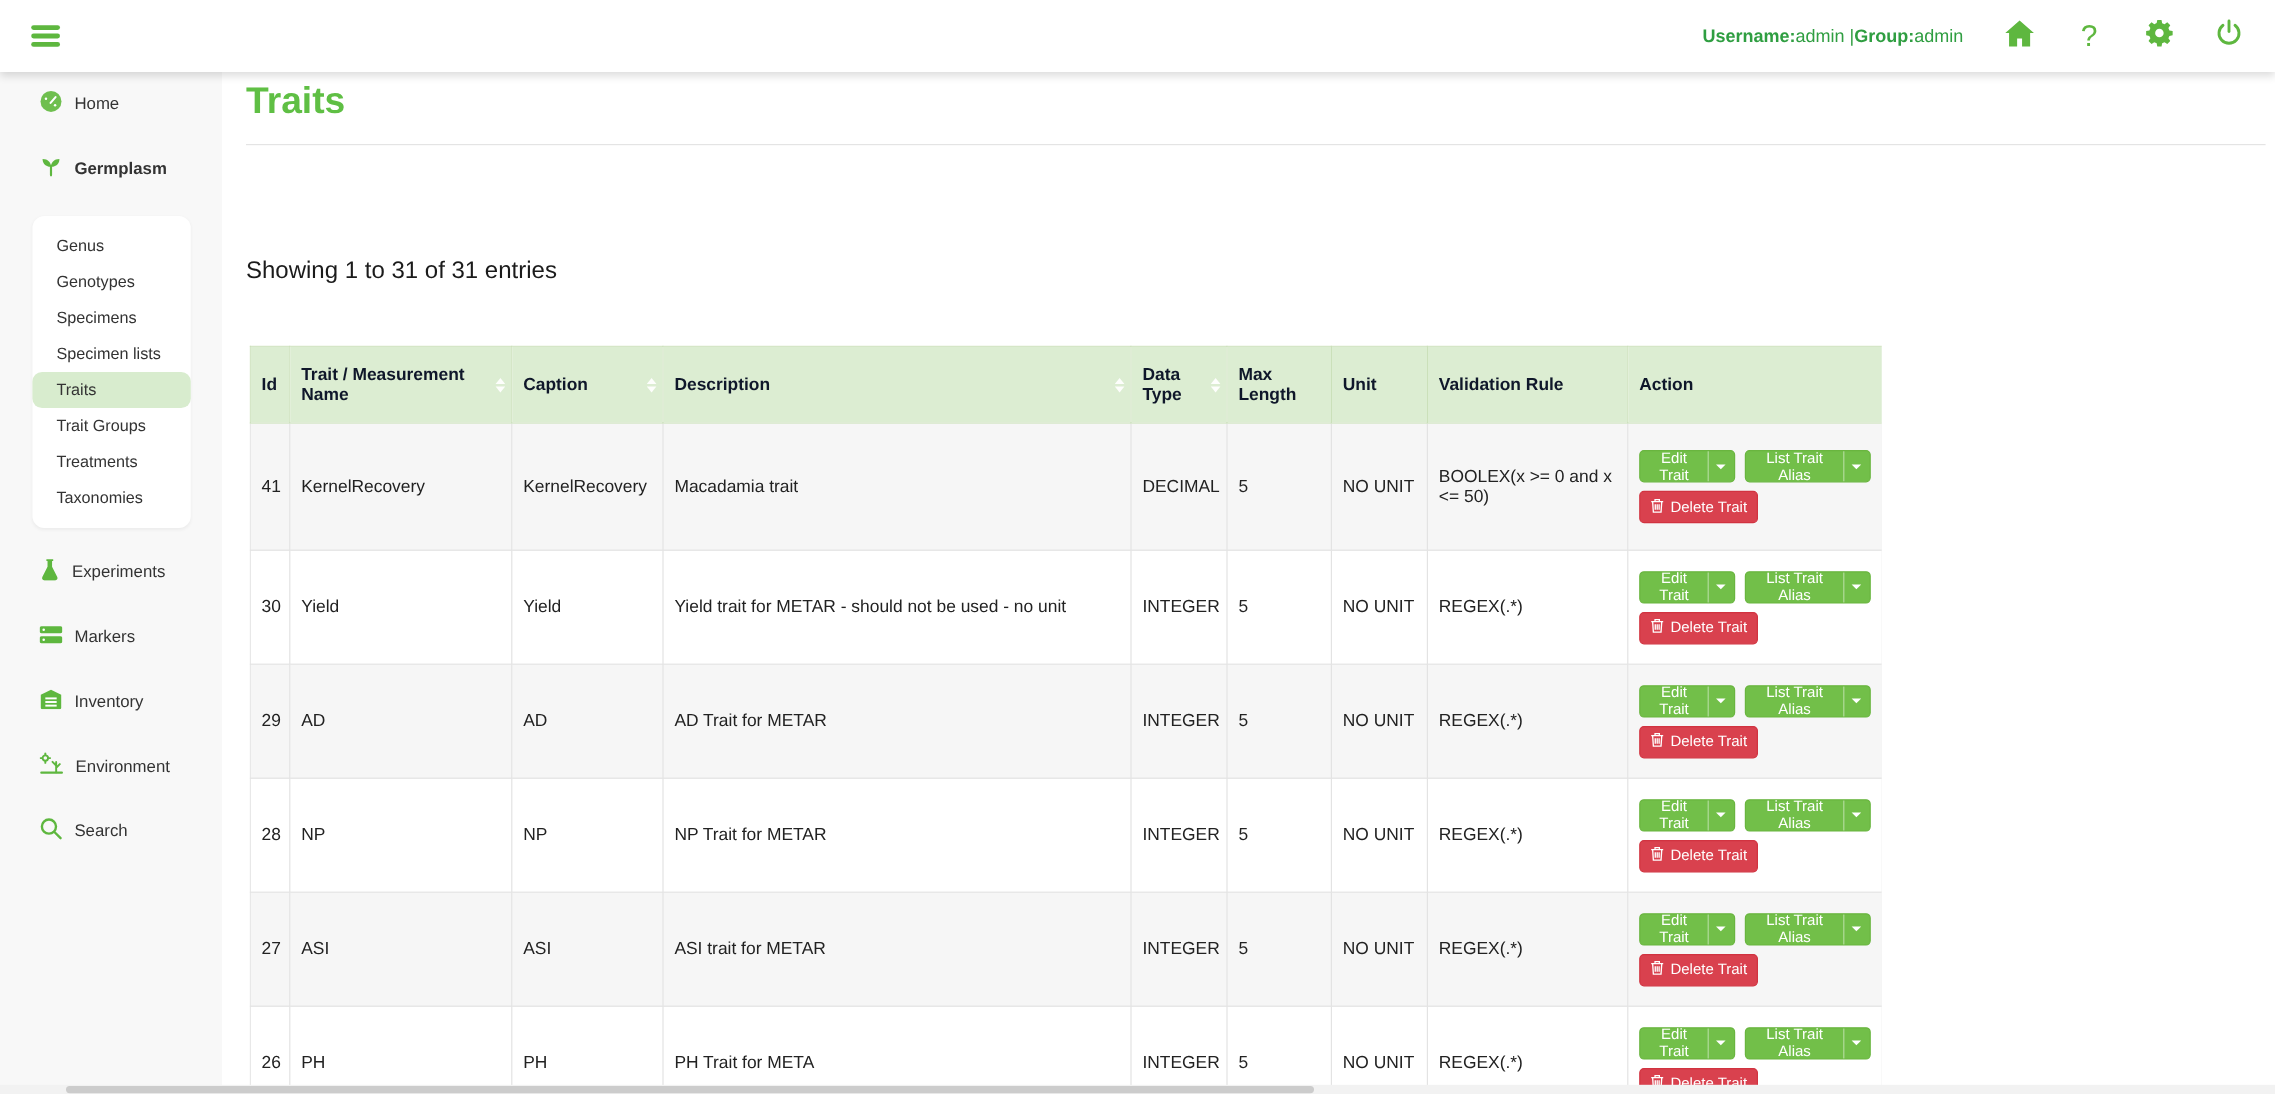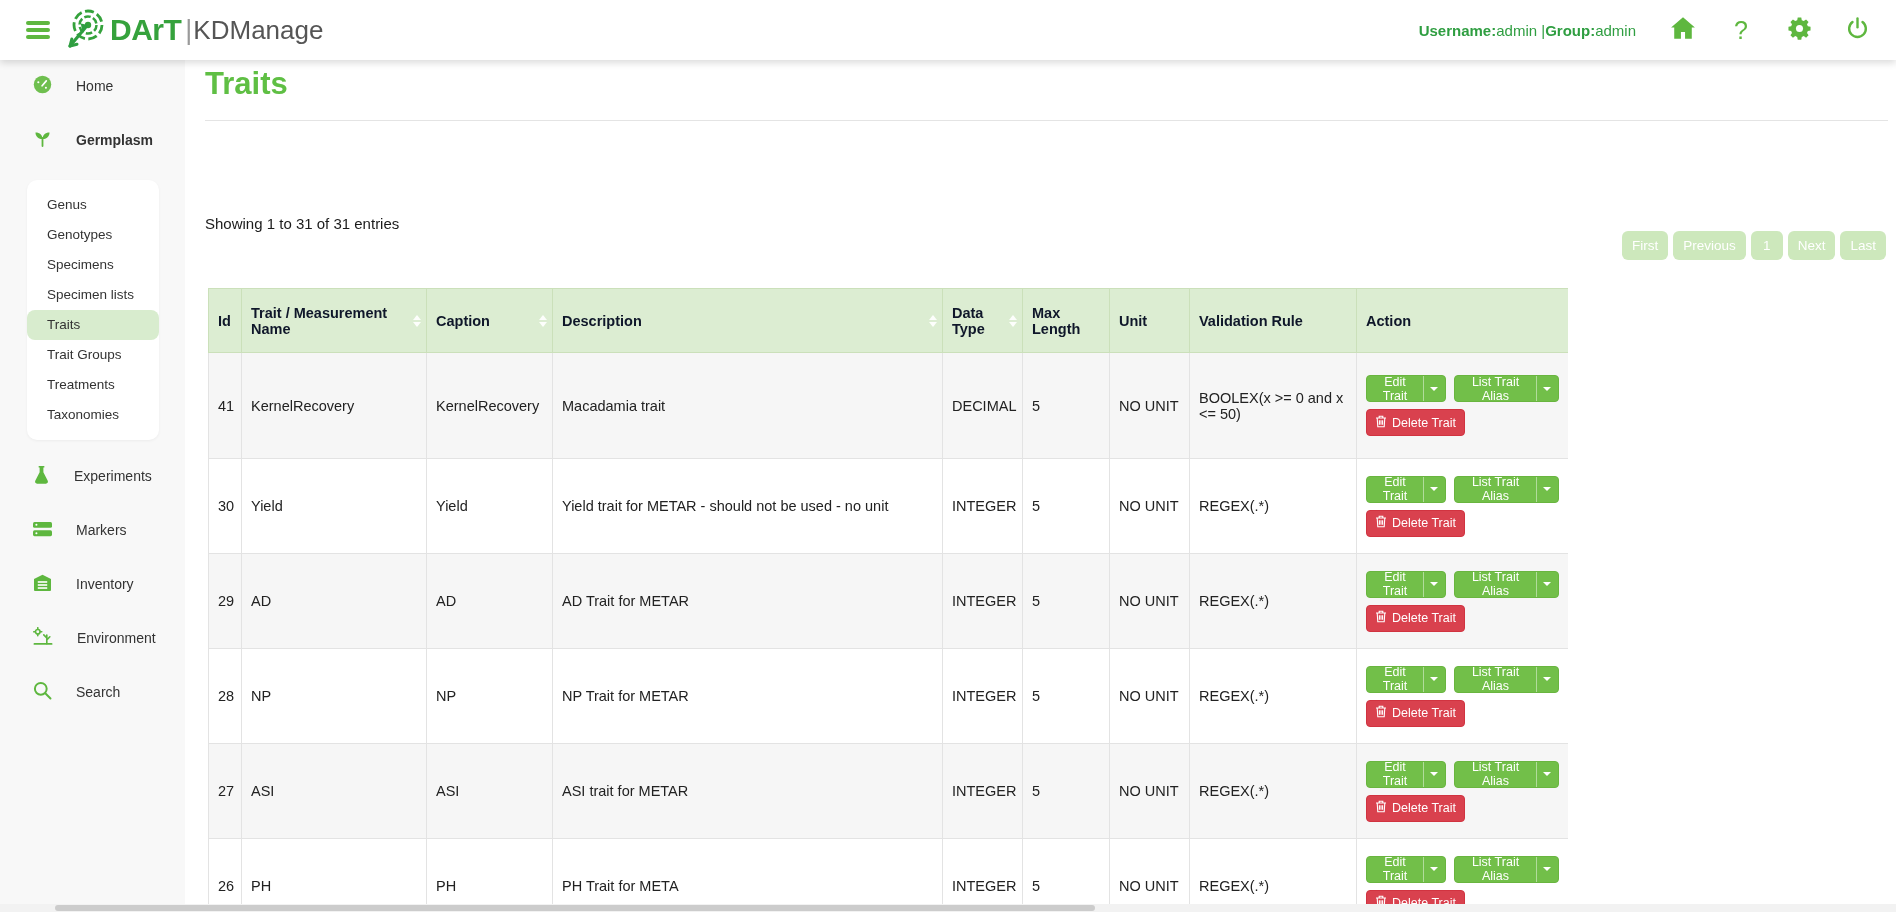--- a/index.html
+++ b/index.html
@@ -18,42 +18,42 @@
   .brand-sep  { font-size:27px; font-weight:300; color:#9a9a9a; margin:0 1px 0 4px; }
   .brand-suffix { font-size:26px; font-weight:400; color:#555; }
   .user-info { margin-left:auto; font-size:15px; color:#2f9e41; white-space:nowrap; }
   .user-info b { font-weight:700; }
   .header-icons { display:flex; align-items:center; margin:0 26px 0 34px; gap:32px; }
   .hicon { width:26px; height:26px; display:flex; align-items:center; justify-content:center; cursor:pointer; }
   .q-mark { font-size:25px; color:#5eb73f; font-weight:400; }
 
   
   .sidebar { position:absolute; top:60px; left:0; width:185px; bottom:0; background:#f8f8f8; z-index:10; }
-  .nav-item { display:flex; align-items:center; gap:24px; height:28px; margin-left:33px;
+  .nav-item { display:flex; align-items:center; gap:10px; height:28px; margin-left:33px;
               font-size:14px; color:#333; cursor:pointer; }
   .nav-item.bold { font-weight:700; }
   .nav-home { margin-top:12px; }
   .nav-germplasm { margin-top:26px; }
   .submenu-card { margin:26px 0 0 27px; width:132px; background:#fff; border-radius:10px;
                   padding:10px 0; box-shadow:0 1px 3px rgba(0,0,0,0.05); }
   .submenu-item { height:30px; line-height:30px; padding-left:20px; font-size:13.5px;
                   font-weight:400; color:#333; cursor:pointer; }
   .submenu-item.active { background:#d8ecce; border-radius:8px; }
   .nav-after-card { margin-top:22px; }
   .nav-gap { margin-top:26px; }
 
   
   .main { position:absolute; left:185px; top:60px; right:0; bottom:0; background:#fff; overflow:hidden; }
   .page-title { position:absolute; top:6px; left:20px; font-size:31px; font-weight:700; color:#5fbf44; }
   .divider { position:absolute; top:60px; left:20px; right:8px; height:1px; background:#e4e4e4; }
   .toolbar { position:absolute; top:111px; left:552px; display:flex; gap:7px; }
   .btn { font-family:inherit; cursor:pointer; }
   .btn-toolbar { background:#72bf49; color:#fff; border:none; border-radius:4px;
                  font-size:13.5px; height:26px; padding:0 13px; }
-  .showing { position:absolute; top:155px; left:20px; font-size:15px; color:#1b1b1b; }
+  .showing { position:absolute; top:155px; left:20px; font-size:20px; color:#1b1b1b; }
   .pagination { position:absolute; top:171px; right:10px; display:flex; gap:5px; }
   .page-btn { background:#cde8bc; color:#fff; border:none; border-radius:6px;
               font-size:13.5px; height:29px; padding:0 10px; min-width:32px; }
 
   
   .table-wrap { position:absolute; top:228px; left:23px; width:1360px; bottom:0; overflow:hidden; }
   table { border-collapse:collapse; table-layout:fixed; width:1360px; }
   th { background:#dcedd2; border:1px solid #cbe0ba; font-weight:700; font-size:14.5px;
        color:#0f172a; text-align:left; padding:8px 9px; height:64px; vertical-align:middle;
        position:relative; cursor:pointer; }
@@ -86,35 +86,20 @@
 </style>
 </head>
 <body>
 
 <div class="app-header">
   <div class="hamburger">
     <div></div>
       <div></div>
       <div></div>
   </div>
-  <div class="logo-wrap">
-    <span>
-      <svg width="40" height="42" viewBox="0 0 40 42">
-        <circle cx="22" cy="18" r="14" fill="none" stroke="#35a23c" stroke-width="2.8" stroke-dasharray="9 3.5"></circle>
-        <circle cx="22" cy="18" r="8.5" fill="none" stroke="#35a23c" stroke-width="2.5" stroke-dasharray="6.5 2.5"></circle>
-        <circle cx="22" cy="18" r="3.2" fill="#35a23c"></circle>
-        <path d="M4 39 L19.5 20.5" stroke="#2f9e41" stroke-width="3.2" stroke-linecap="round"></path>
-        <path d="M4 39l1.8-7M4 39l7-1.8" stroke="#2f9e41" stroke-width="3" stroke-linecap="round"></path>
-        <path d="M22 18l-7.2-1.4 1.4 7.2z" fill="#2f9e41"></path>
-      </svg>
-    </span>
-    <span class="brand-dart">DArT</span>
-    <span class="brand-sep">|</span>
-    <span class="brand-suffix">KDManage</span>
-  </div>
 
   <div class="user-info">
     <b>Username:</b><span>admin</span>
     <span>|</span><b>Group:</b><span>admin</span>
   </div>
 
   <div class="header-icons">
     <div class="hicon">
       <span>
         <svg width="26" height="24" viewBox="0 0 24 22" fill="#5eb73f">
@@ -235,27 +220,20 @@
   </div>
 </div>
 
 <div class="main">
   <div class="page-title">Traits</div>
   <div class="divider"></div>
 
 
   <div class="showing">Showing 1 to 31 of 31 entries</div>
 
-  <div class="pagination">
-    <button class="btn page-btn">First</button>
-    <button class="btn page-btn">Previous</button>
-    <button class="btn page-btn">1</button>
-    <button class="btn page-btn">Next</button>
-    <button class="btn page-btn">Last</button>
-  </div>
 
   <div class="table-wrap">
     <table>
       <colgroup>
         <col style="width:33px">
           <col style="width:185px">
           <col style="width:126px">
           <col style="width:390px">
         <col style="width:80px">
           <col style="width:87px">

